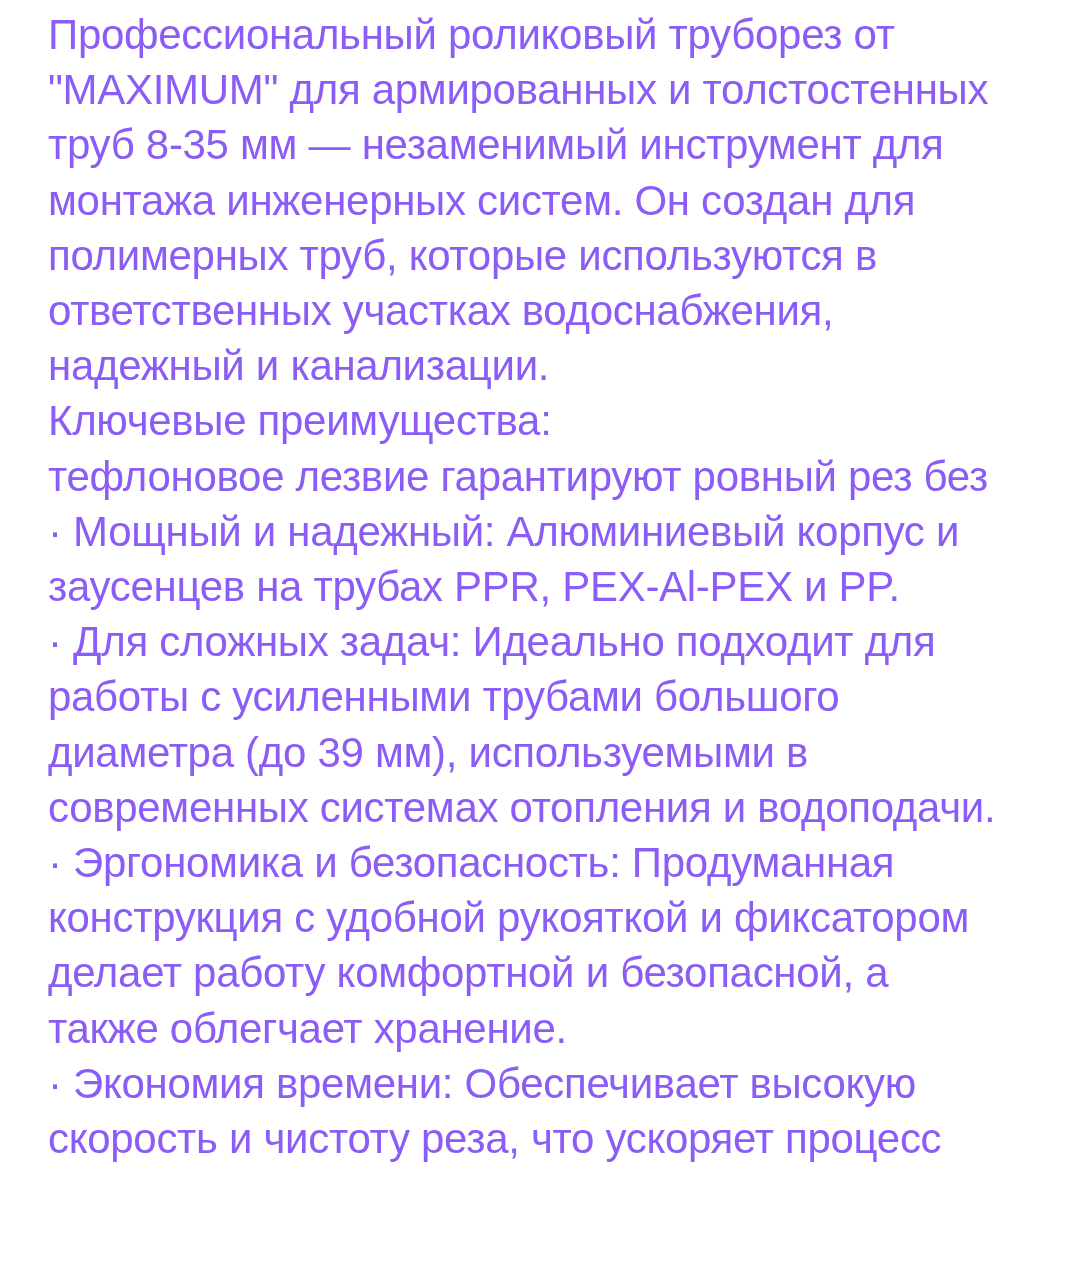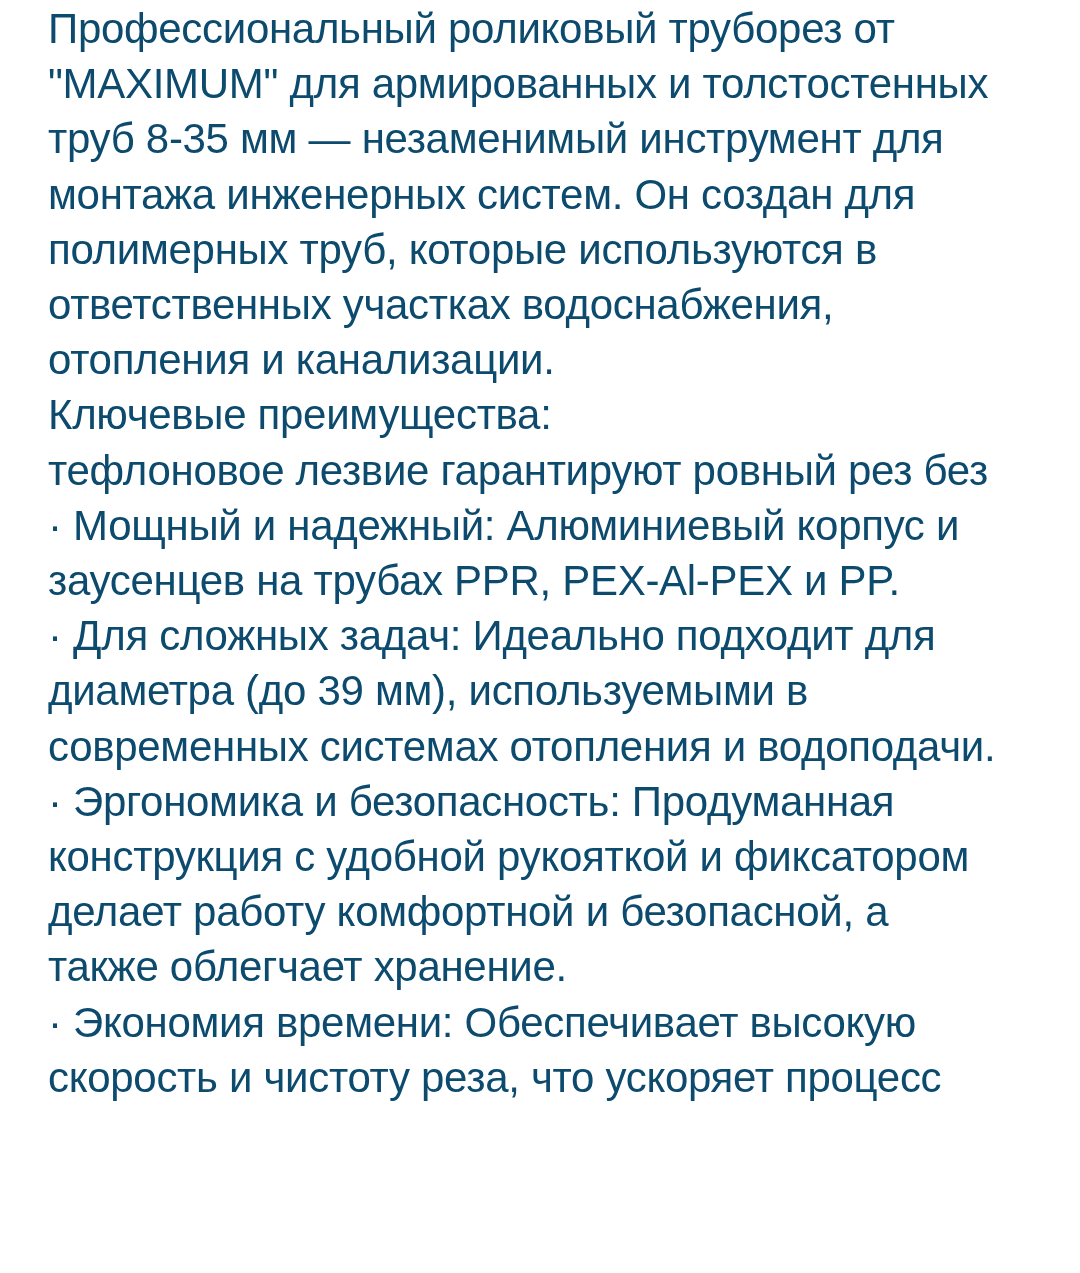--- a/index.html
+++ b/index.html
@@ -8,48 +8,49 @@
     background: #ffffff;
   }
   body {
     width: 1080px;
     height: 1273px;
     overflow: hidden;
   }
   .description {
     box-sizing: border-box;
     width: 1080px;
-    padding: 1px 20px 0 48px;
+    padding: 7px 20px 0 48px;
     font-family: "Liberation Sans", "DejaVu Sans", sans-serif;
     font-size: 42px;
     line-height: 55.2px;
     font-weight: 400;
-    color: #0c4a6e;
+    color: #8b5cf6;
     letter-spacing: -0.3px;
   }
   .line {
     white-space: pre;
   }
 </style>
 </head>
 <body>
 
 <div class="description">
   <div class="line">Профессиональный роликовый труборез от</div>
   <div class="line">"MAXIMUM" для армированных и толстостенных</div>
   <div class="line">труб 8-35 мм — незаменимый инструмент для</div>
   <div class="line">монтажа инженерных систем. Он создан для</div>
   <div class="line">полимерных труб, которые используются в</div>
   <div class="line">ответственных участках водоснабжения,</div>
-  <div class="line">отопления и канализации.</div>
+  <div class="line">надежный и канализации.</div>
   <div class="line">Ключевые преимущества:</div>
   <div class="line">тефлоновое лезвие гарантируют ровный рез без</div>
   <div class="line">· Мощный и надежный: Алюминиевый корпус и</div>
   <div class="line">заусенцев на трубах PPR, PEX-Al-PEX и PP.</div>
   <div class="line">· Для сложных задач: Идеально подходит для</div>
+  <div class="line">работы с усиленными трубами большого</div>
   <div class="line">диаметра (до 39 мм), используемыми в</div>
   <div class="line">современных системах отопления и водоподачи.</div>
   <div class="line">· Эргономика и безопасность: Продуманная</div>
   <div class="line">конструкция с удобной рукояткой и фиксатором</div>
   <div class="line">делает работу комфортной и безопасной, а</div>
   <div class="line">также облегчает хранение.</div>
   <div class="line">· Экономия времени: Обеспечивает высокую</div>
   <div class="line">скорость и чистоту реза, что ускоряет процесс</div>
 </div>
 

